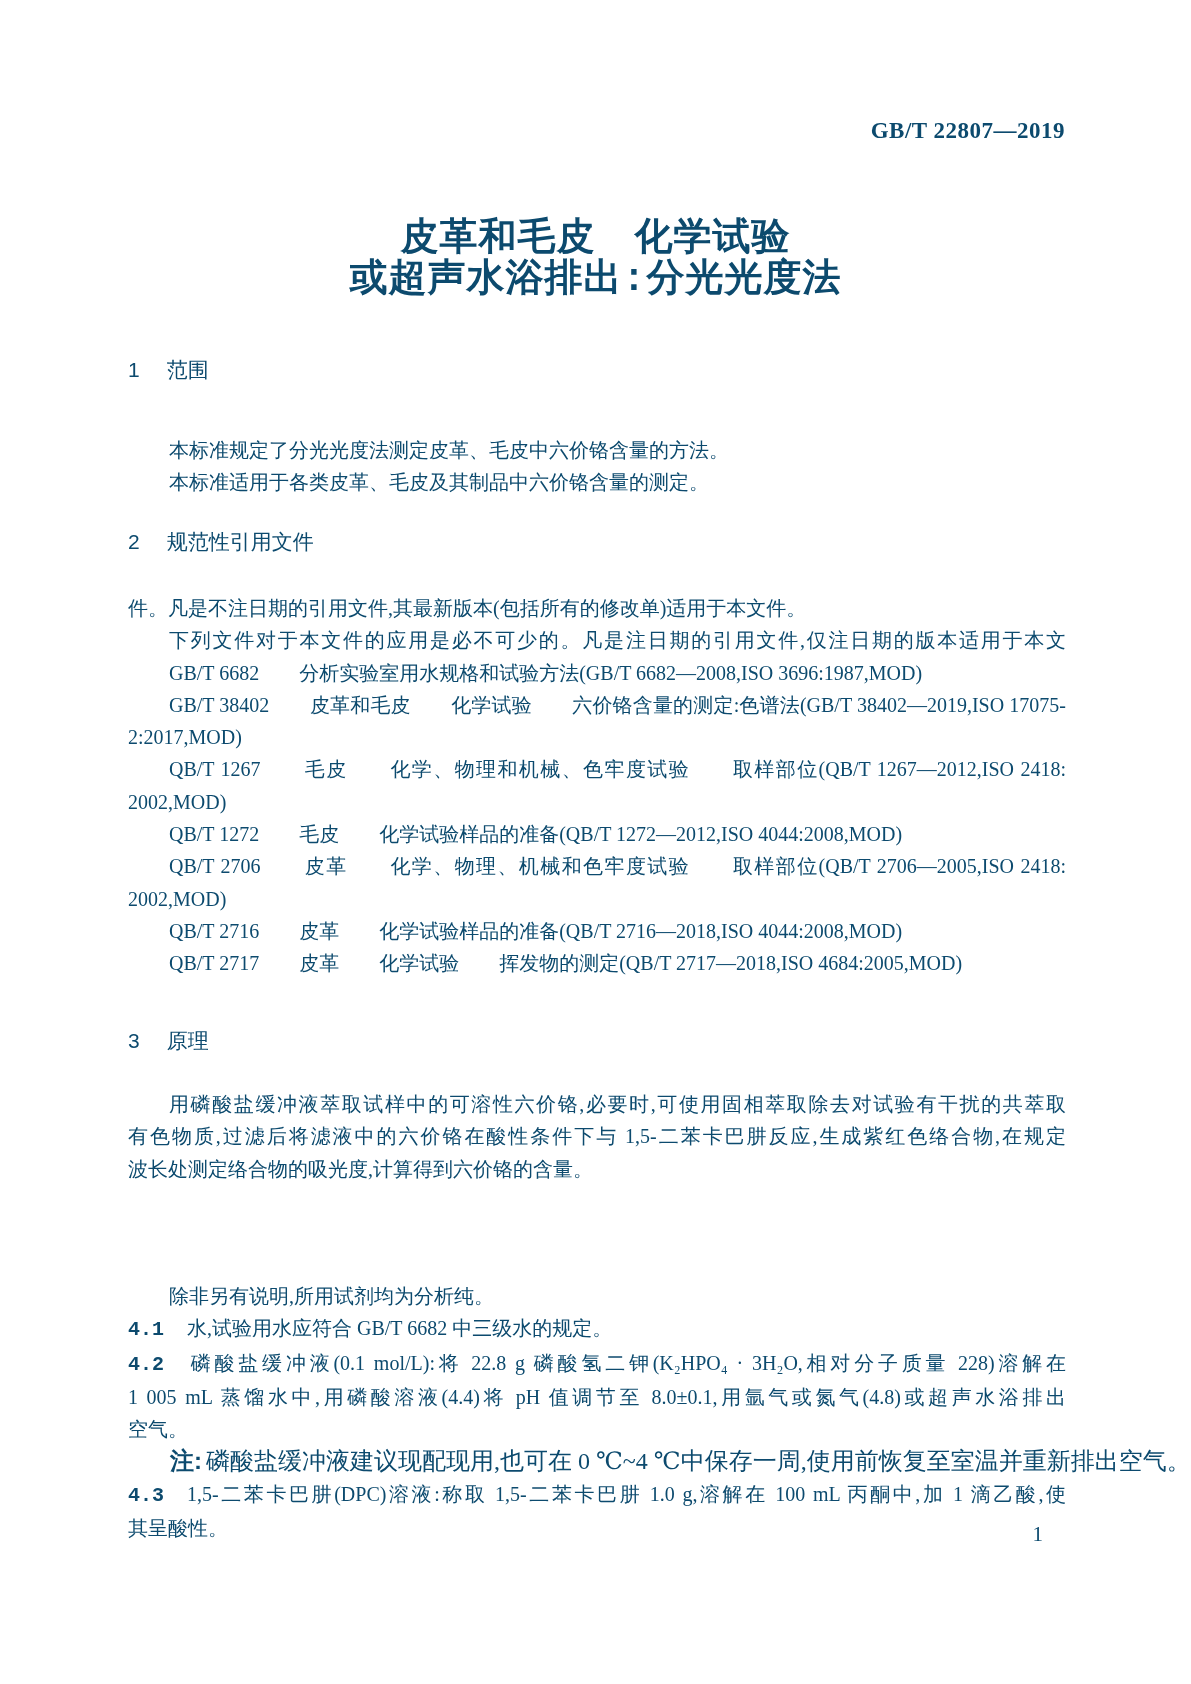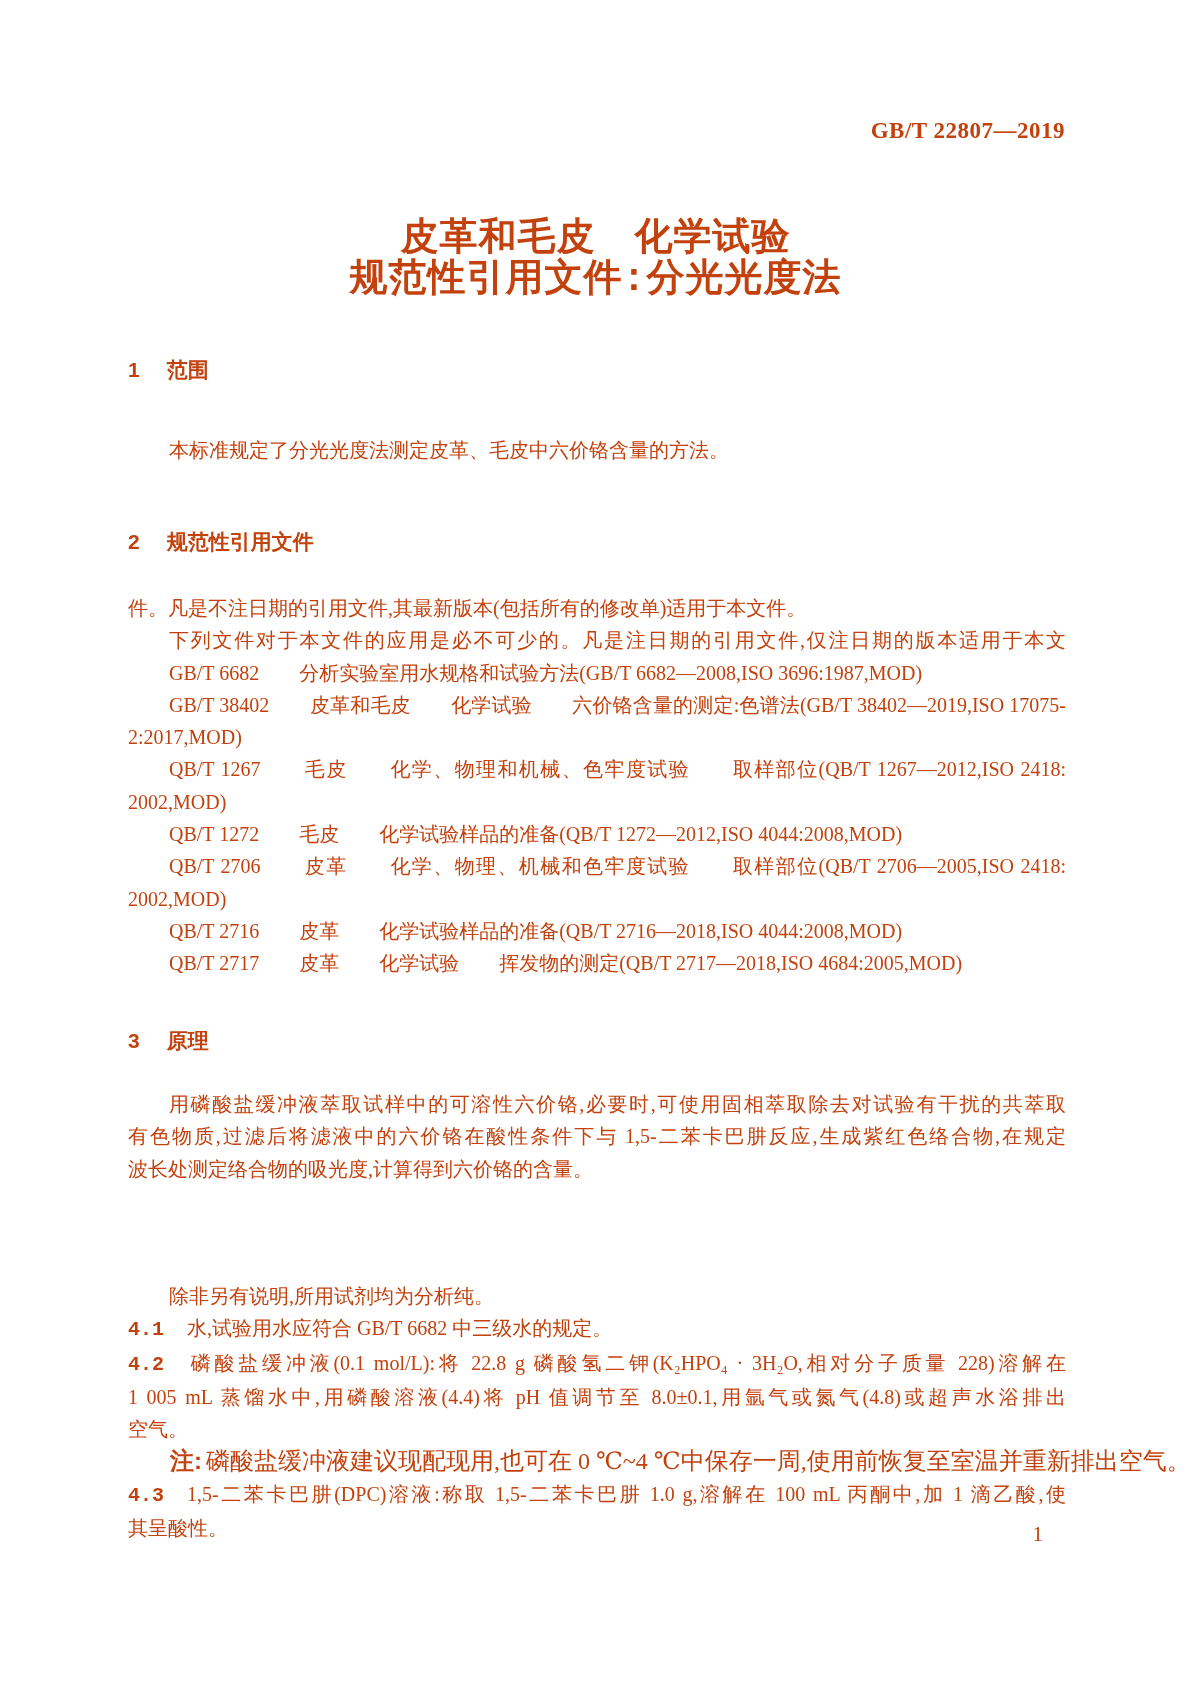--- a/index.html
+++ b/index.html
@@ -1,21 +1,21 @@
 <!DOCTYPE html>
 <html><head>
 <meta charset="utf-8">
 <style>
   html,body { margin:0; padding:0; background:#e8e8e8; }
   .page {
     position:relative;
     width:1191px; height:1684px;
     margin:0 auto;
     background:#ffffff;
-    color:#c2410c;
+    color:#0c4a6e;
     font-family:"Liberation Serif","DejaVu Serif",serif;
     overflow:hidden;
   }
   .abs { position:absolute; }
   
   .std-code {
     top:118px; right:126px;
     font-weight:bold; font-size:23px; letter-spacing:0.5px;
     font-family:"Liberation Serif","DejaVu Serif",serif;
   }
@@ -24,21 +24,21 @@
     top:218px; left:0; width:100%;
     text-align:center;
     font-family:Liberation Mono, monospace;
     font-weight:bold; font-size:38px; line-height:41px;
     letter-spacing:1px;
   }
   
   .sec-h {
     left:128px; width:938px;
     font-family:"Liberation Sans","DejaVu Sans",sans-serif;
-    font-weight:bold; font-size:21px; line-height:24px;
+    font-weight:normal; font-size:21px; line-height:24px;
   }
   .sec-h .num { display:inline-block; margin-right:27px; }
   
   .body {
     left:128px; width:938px;
     font-size:20px; line-height:32.3px;
   }
   .ln { white-space:nowrap; }
   .ind { text-indent:41px; }
   .fl { text-align:justify; text-align-last:justify; }
@@ -58,28 +58,29 @@
 </style>
 </head>
 <body>
 
 <div class="page">
 
   <div class="abs std-code">GB/T 22807—2019</div>
 
   <div class="abs doc-title">
     <div>皮革和毛皮　化学试验</div>
-    <div>规范性引用文件:分光光度法</div>
+    <div>或超声水浴排出:分光光度法</div>
   </div>
 
   <div class="abs sec-h" style="top:358px">
     <span class="num">1</span><span>范围</span>
   </div>
   <div class="abs body" style="top:434px">
     <div class="ln ind">本标准规定了分光光度法测定皮革、毛皮中六价铬含量的方法。</div>
+    <div class="ln ind">本标准适用于各类皮革、毛皮及其制品中六价铬含量的测定。</div>
   </div>
 
   <div class="abs sec-h" style="top:530px">
     <span class="num">2</span><span>规范性引用文件</span>
   </div>
   <div class="abs body" style="top:592px">
     <div class="ln">件。凡是不注日期的引用文件,其最新版本(包括所有的修改单)适用于本文件。</div>
     <div class="ln ind fl">下列文件对于本文件的应用是必不可少的。凡是注日期的引用文件,仅注日期的版本适用于本文</div>
     <div class="ln ind">GB/T 6682　　分析实验室用水规格和试验方法(GB/T 6682—2008,ISO 3696:1987,MOD)</div>
     <div class="ln ind fl">GB/T 38402　　皮革和毛皮　　化学试验　　六价铬含量的测定:色谱法(GB/T 38402—2019,ISO 17075-</div>

